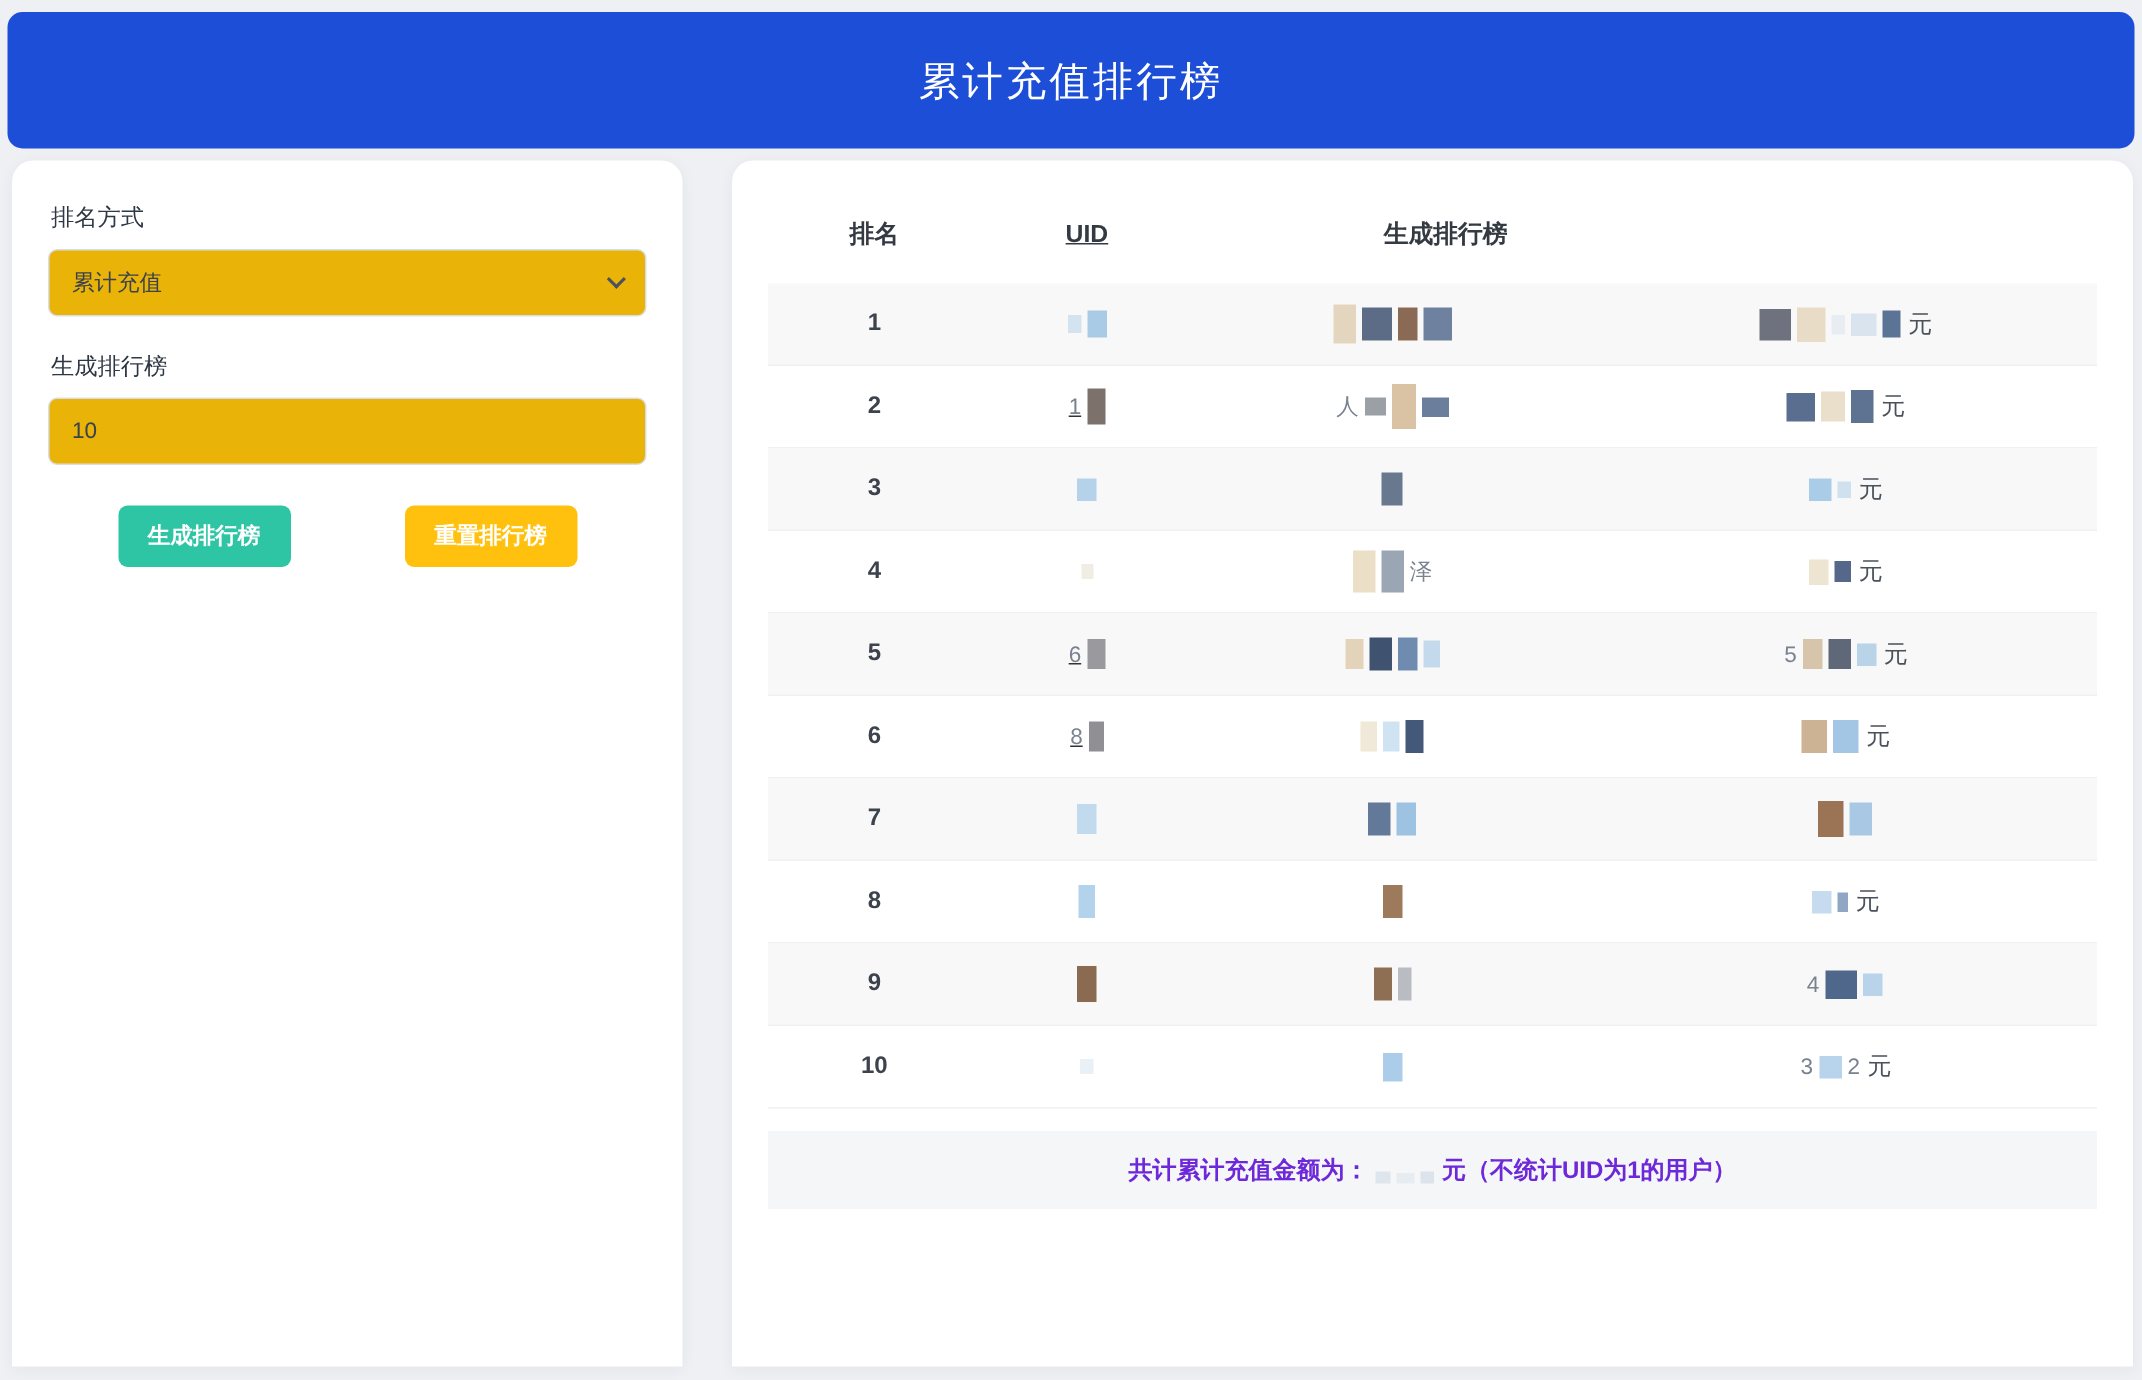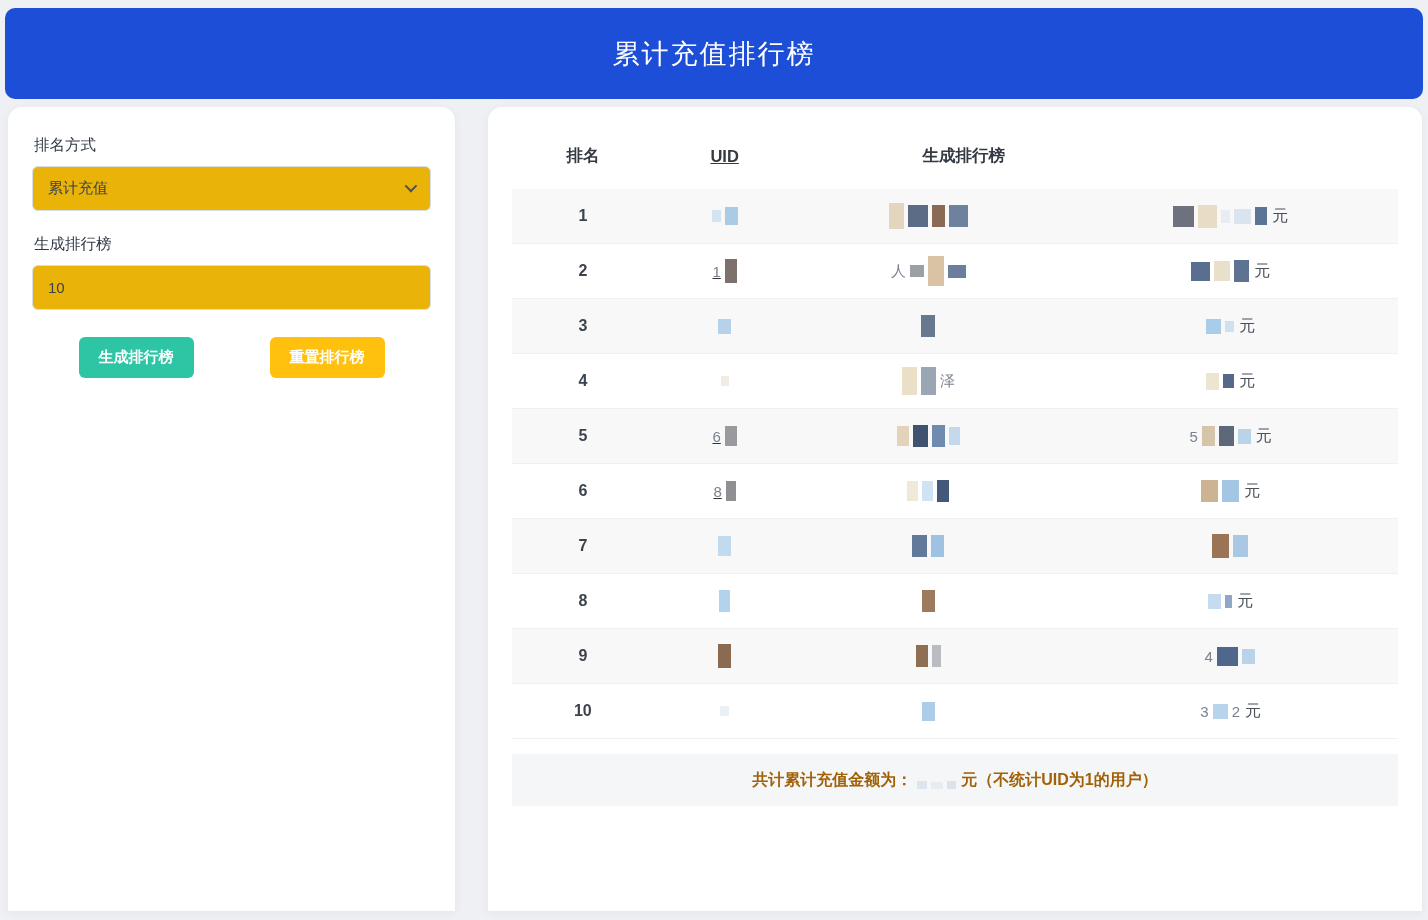--- a/index.html
+++ b/index.html
@@ -127,21 +127,21 @@
   .suffix { color: #4a515b; font-size: 16px; margin-left: 3px; font-weight: 400; }
   .tfoot {
     margin-top: 15px;
     height: 52px;
     background: #f5f6f8;
     display: flex;
     align-items: center;
     justify-content: center;
     font-size: 16px;
     font-weight: 700;
-    color: #a16207;
+    color: #6d28d9;
     gap: 3px;
   }
   .tfoot .blk { align-self: flex-end; margin-bottom: 17px; }
 </style>
 </head>
 <body>
 
 <div class="app-header">
   <div class="app-title">累计充值排行榜</div>
 </div>

